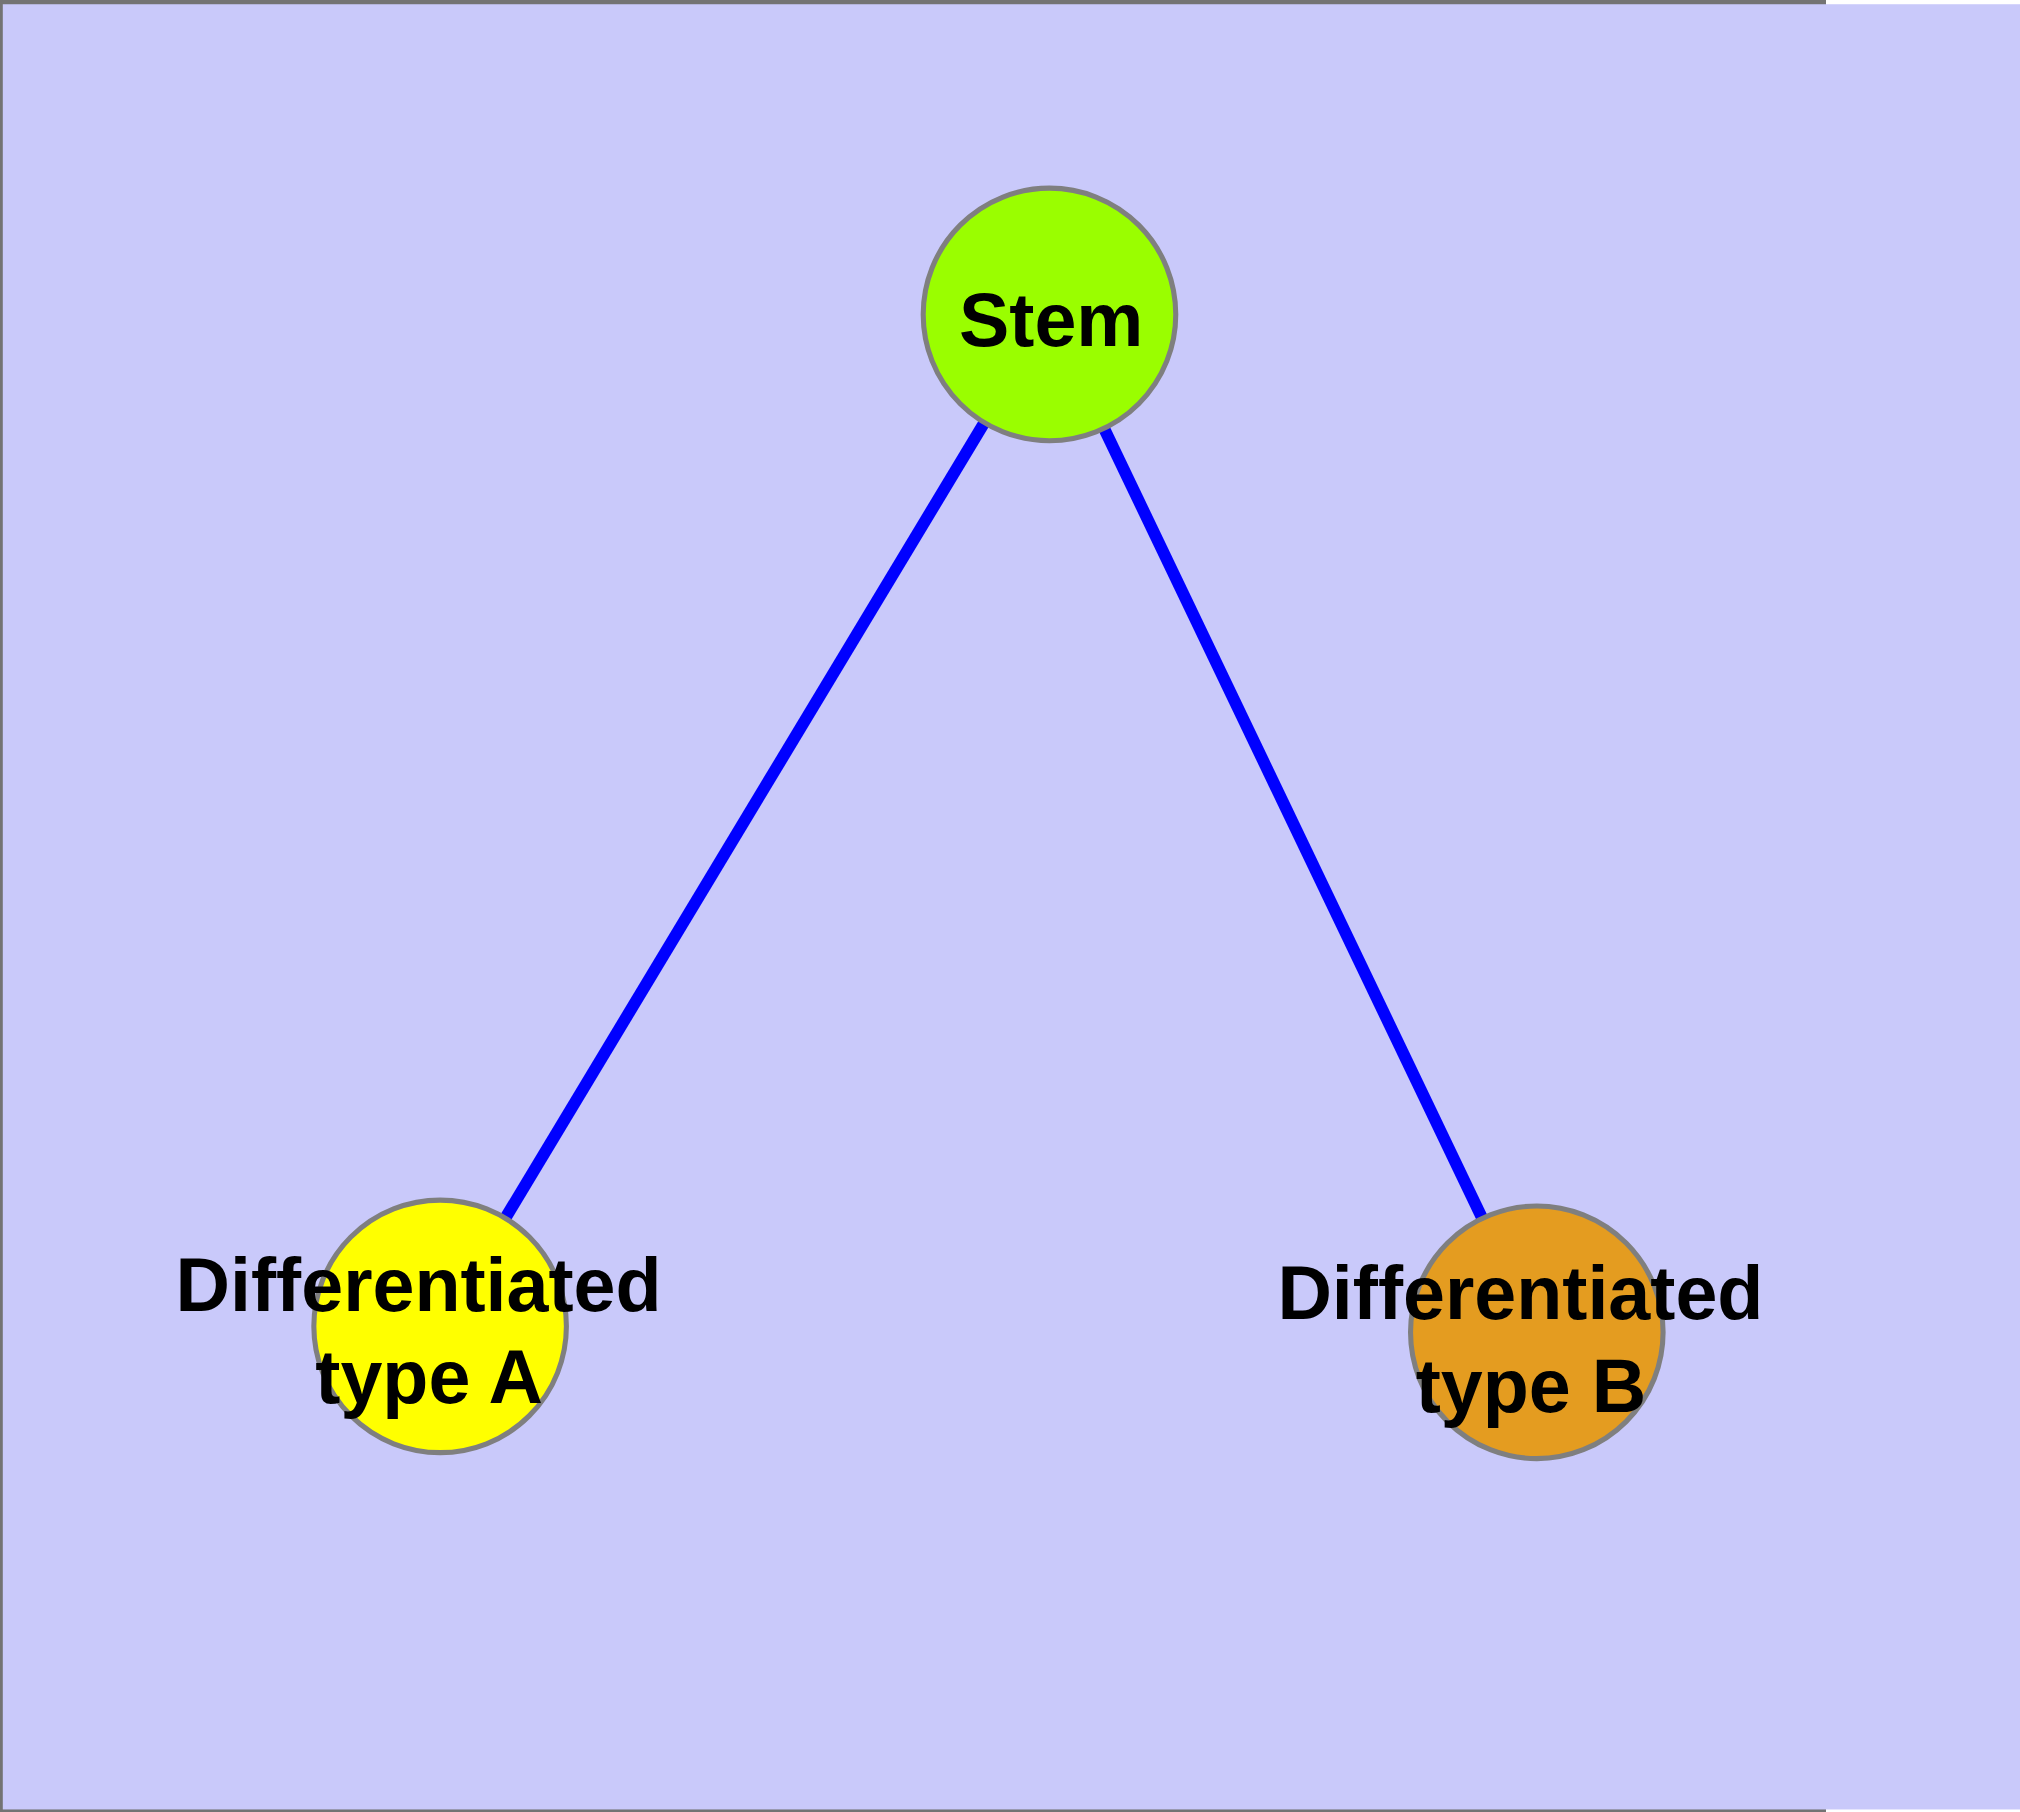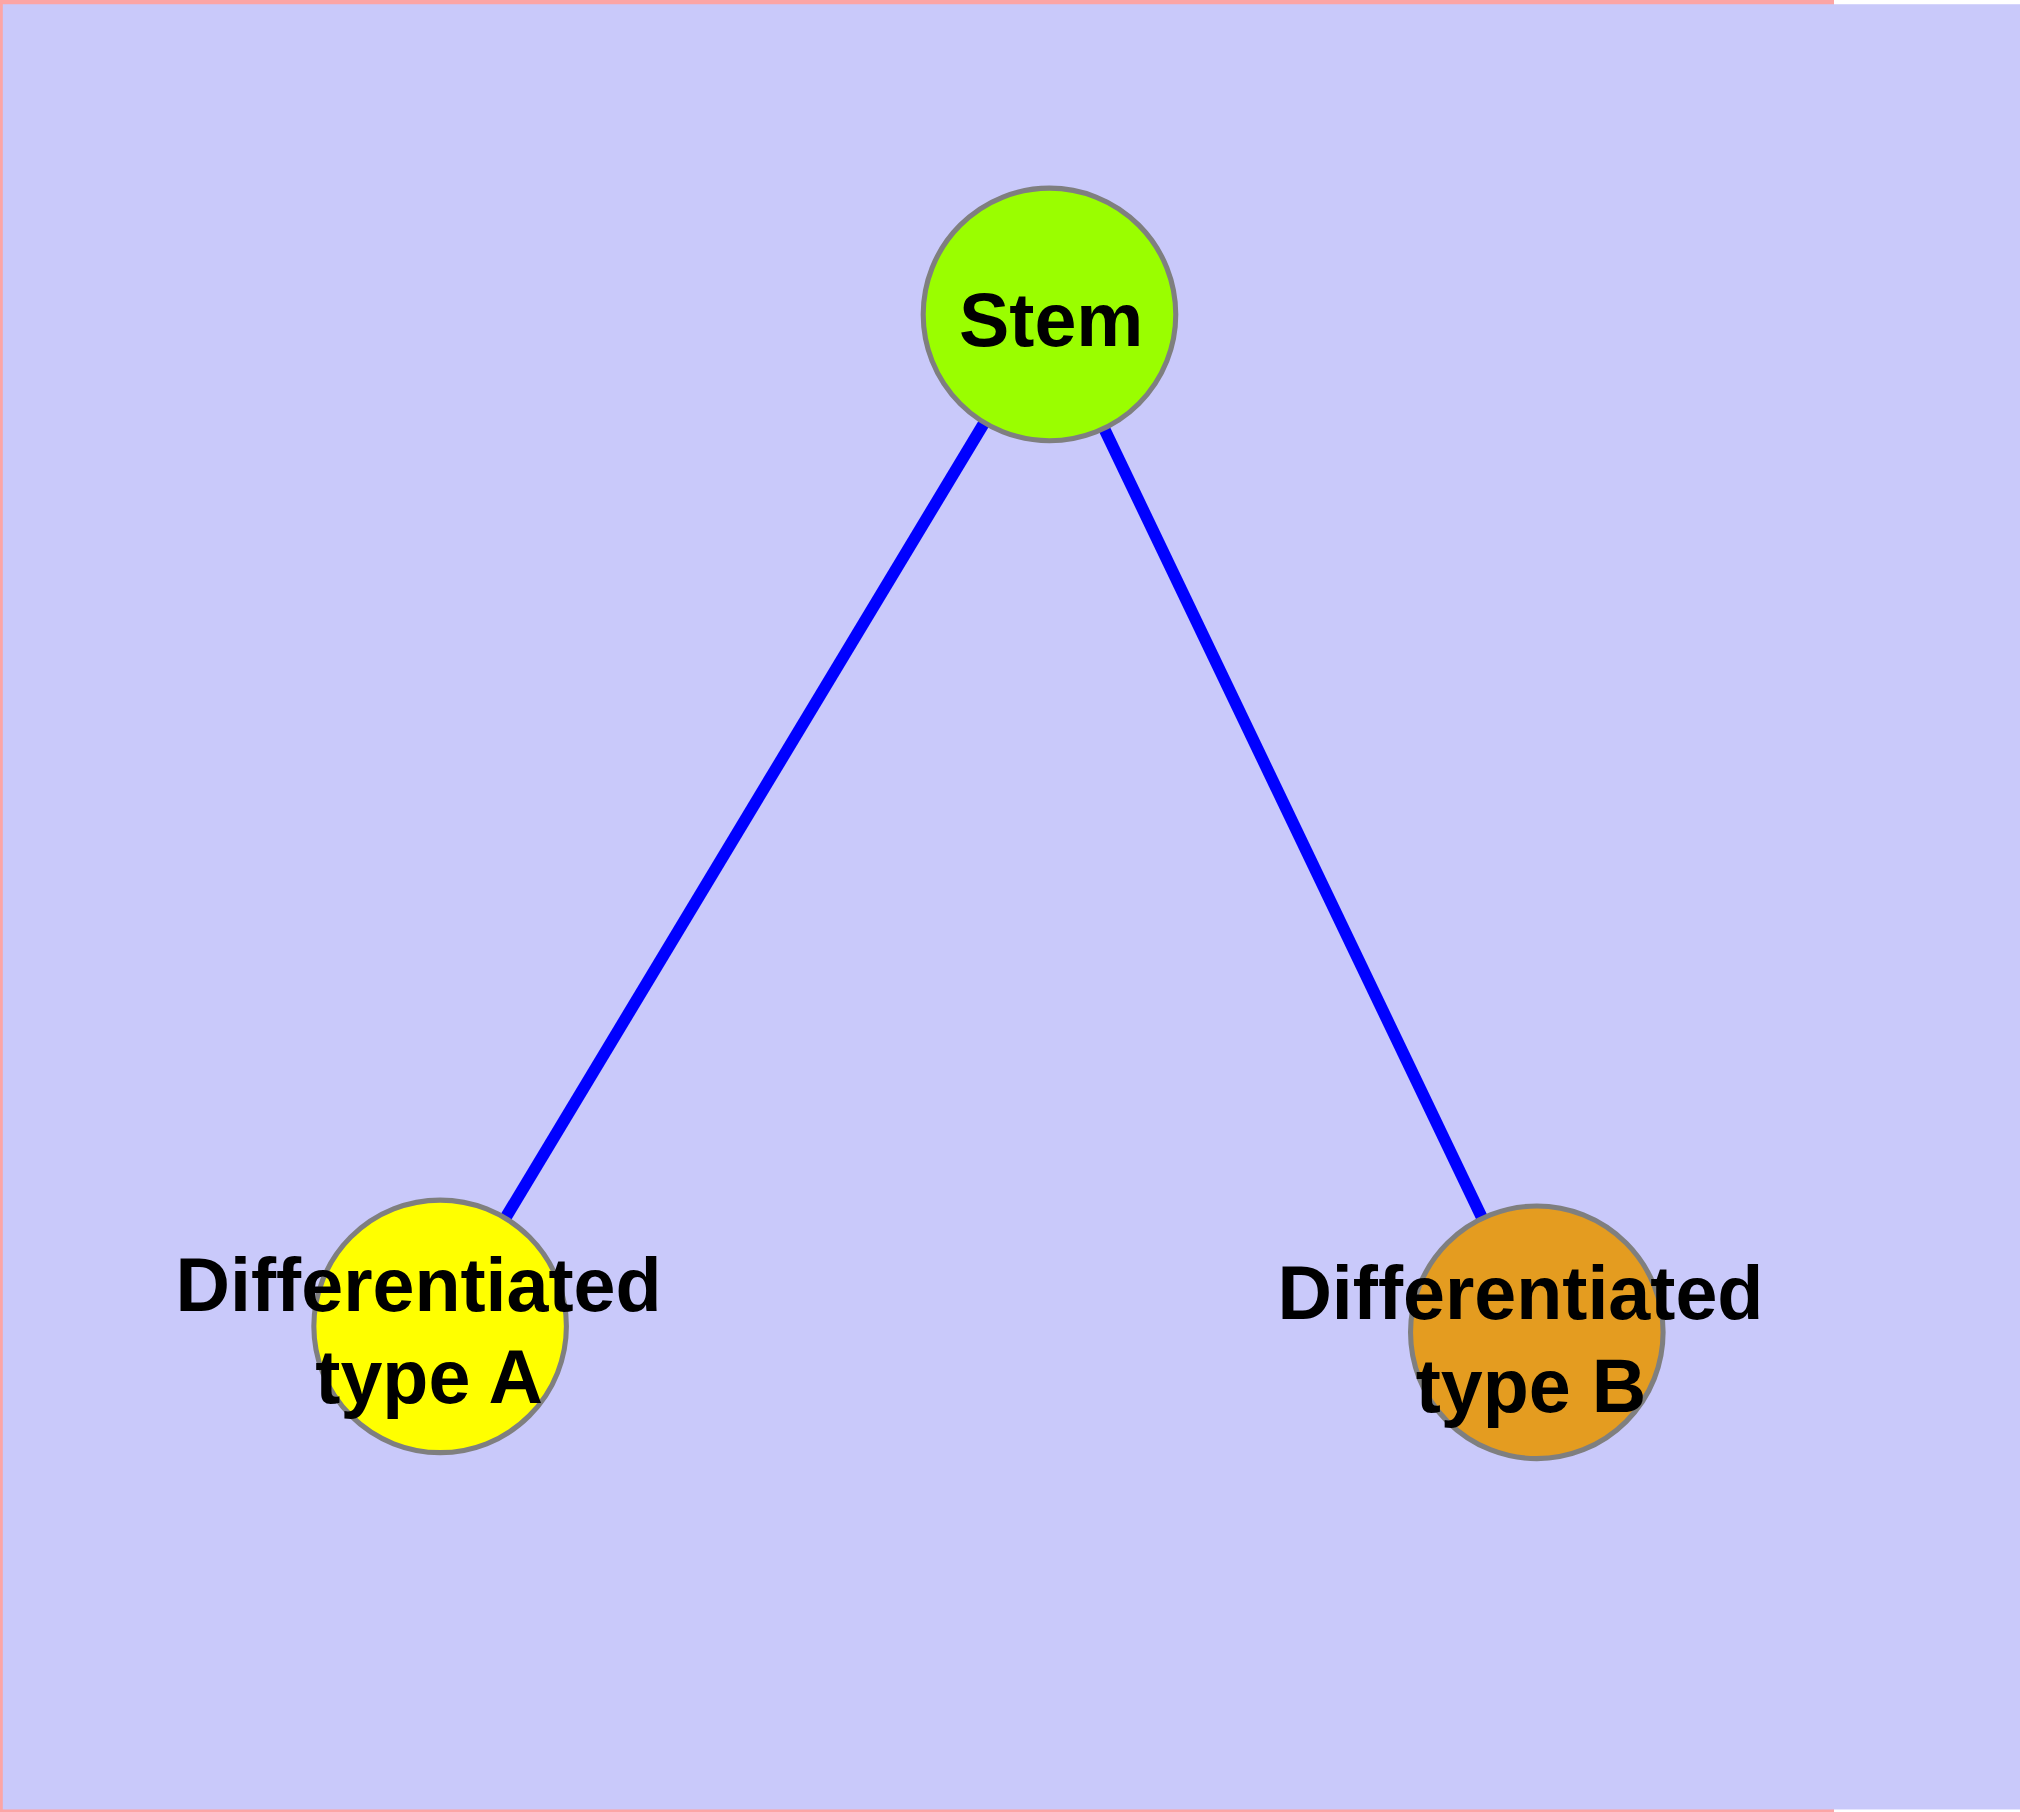--- a/index.html
+++ b/index.html
@@ -7,22 +7,21 @@
     padding: 0;
     background: #ffffff;
     width: 2021px;
     height: 1812px;
     overflow: hidden;
   }
   .stage {
     position: relative;
     width: 1826px;
     height: 1812px;
-    background: #fca5a5;
-    padding-left: 8px;
+    background: #737373;
   }
   svg.graph {
     position: absolute;
     left: 0;
     top: 0;
     width: 2021px;
     height: 1812px;
     display: block;
   }
   .node-label {

